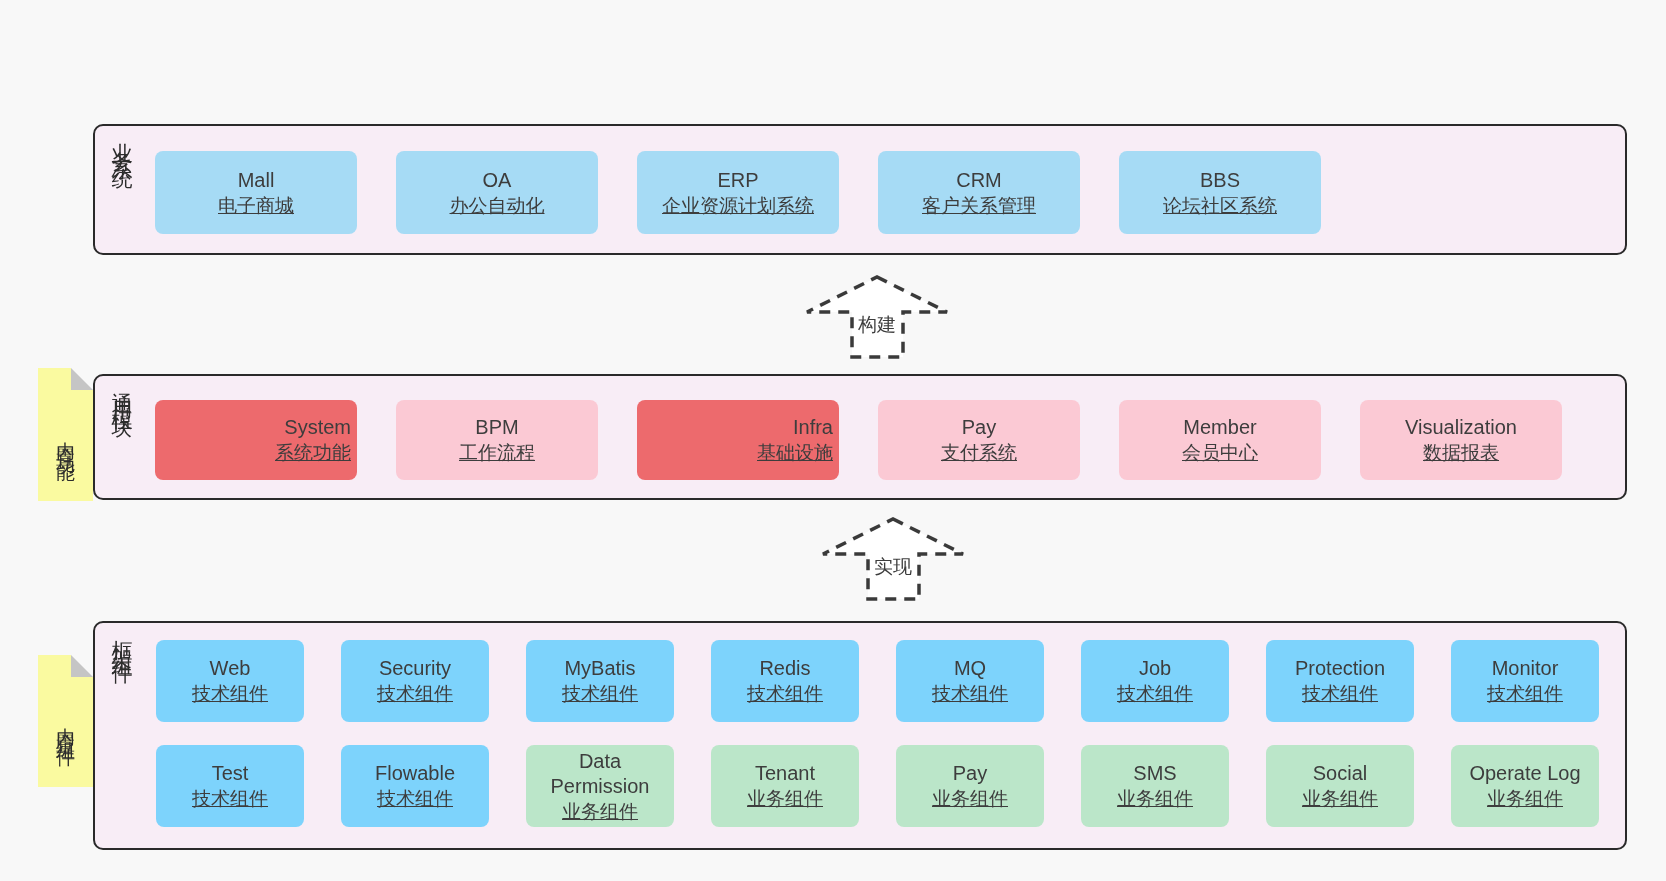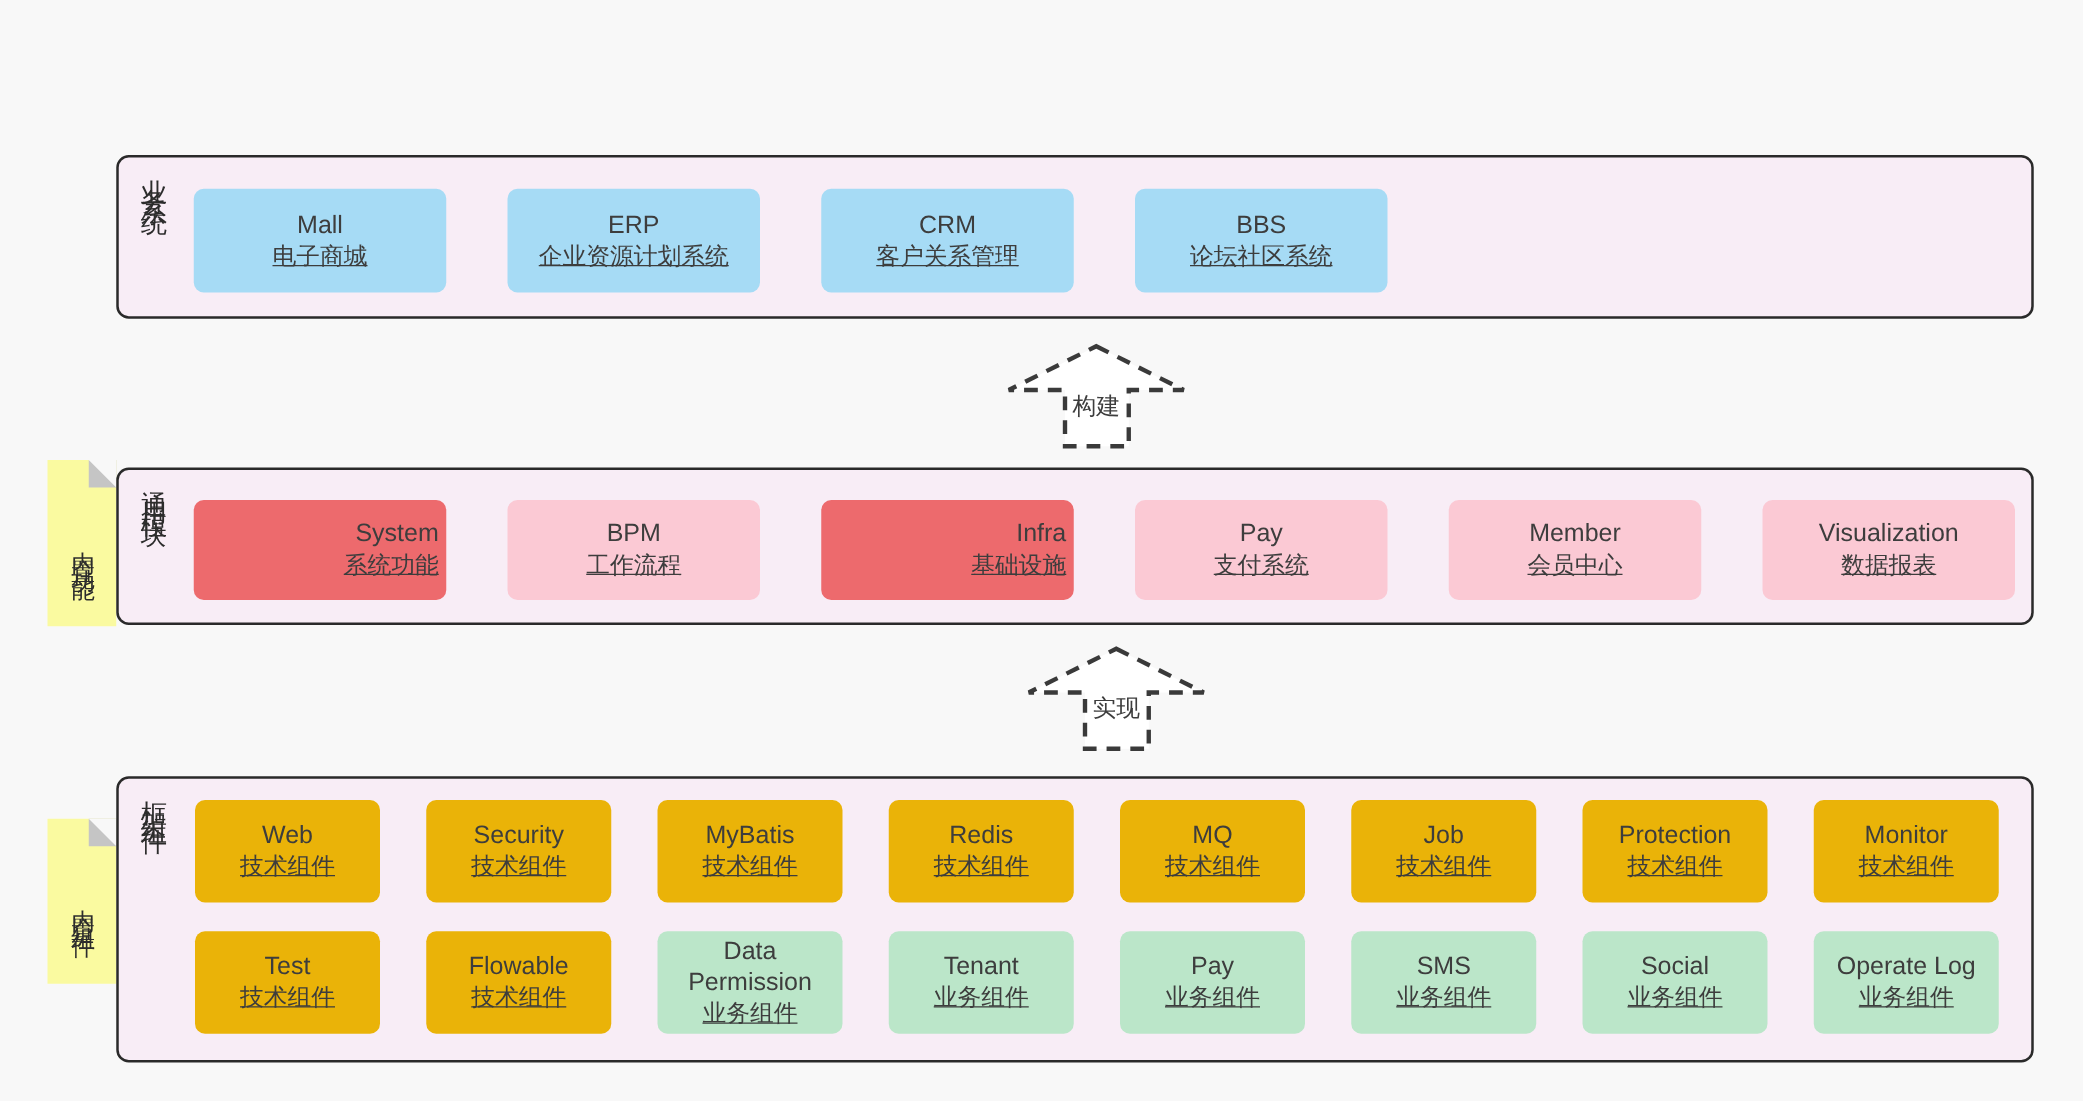--- a/index.html
+++ b/index.html
@@ -20,34 +20,34 @@
   .layer-3 { top:621px; height:229px; }
   .vlabel {
     position:absolute; left:13px; top:0; bottom:0;
     display:flex; align-items:center;
     writing-mode:vertical-lr; text-orientation:upright;
     font-size:21px; letter-spacing:8px; color:#2c2c2c;
     white-space:nowrap;
   }
   
   .boxes { position:absolute; display:grid; }
-  .grid-a { left:60px; top:25px; grid-template-columns:repeat(6,202px); column-gap:49px; grid-auto-rows:83px; }
+  .grid-a { left:60px; top:25px; grid-template-columns:repeat(6,202px); column-gap:39px; grid-auto-rows:83px; }
   .layer-2 .grid-a { top:24px; grid-auto-rows:80px; }
   .grid-b { left:61px; top:17px; grid-template-columns:repeat(8,148px); column-gap:37px; grid-auto-rows:82px; row-gap:23px; }
   .box {
     border-radius:8px; display:flex; flex-direction:column;
     align-items:center; justify-content:center; text-align:center;
     line-height:25px; padding:0 6px; box-sizing:border-box;
   }
   .box-name { font-size:20px; }
   .box-desc { font-size:19px;text-decoration:underline; }
   .box.blue       { background:#a6dbf5; }
   .box.red        { background:#ed6a6d;align-items:flex-end; }
   .box.pink       { background:#fbc9d4; }
-  .box.green      { background:#eab308; }
+  .box.green      { background:#7dd3fc; }
   .box.lightgreen { background:#bbe6c9; }
   
   .note {
     position:absolute; left:38px; width:55px; background:#fafaa0;
     z-index:1; display:flex; align-items:center; justify-content:center;
   }
   .note-2 { top:368px; height:133px; }
   .note-3 { top:655px; height:132px; }
   .note .fold {
     position:absolute; top:0; right:0; width:0; height:0;
@@ -88,20 +88,24 @@
 
   <section class="layer layer-1">
     <div class="vlabel">业务系统</div>
     <div class="boxes grid-a">
 
     <div class="box blue">
           <div class="box-name">Mall</div>
           <div class="box-desc">电子商城</div>
         </div>
         <div class="box blue">
+          <div class="box-name">OA</div>
+          <div class="box-desc">办公自动化</div>
+        </div>
+        <div class="box blue">
           <div class="box-name">ERP</div>
           <div class="box-desc">企业资源计划系统</div>
         </div>
         <div class="box blue">
           <div class="box-name">CRM</div>
           <div class="box-desc">客户关系管理</div>
         </div>
         <div class="box blue">
           <div class="box-name">BBS</div>
           <div class="box-desc">论坛社区系统</div>

